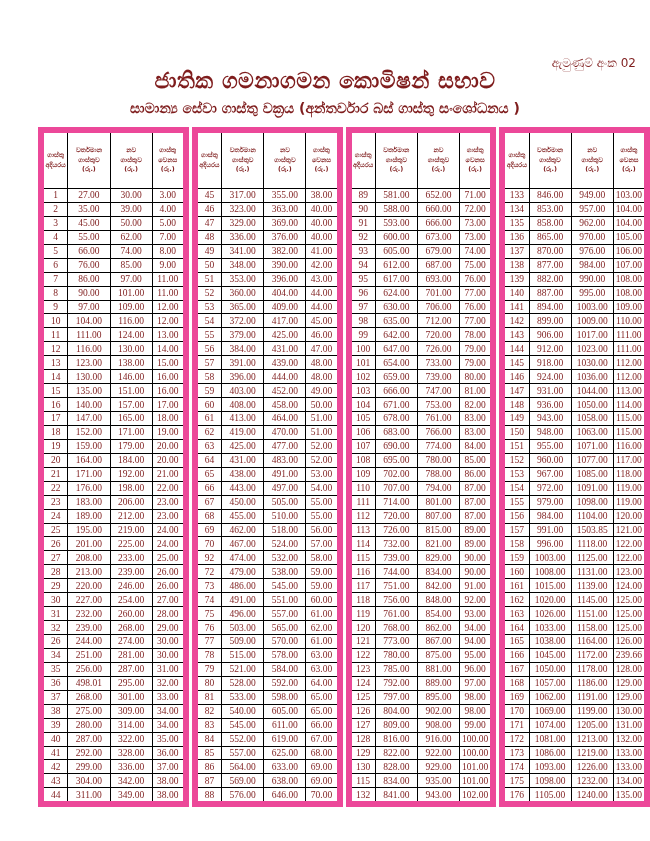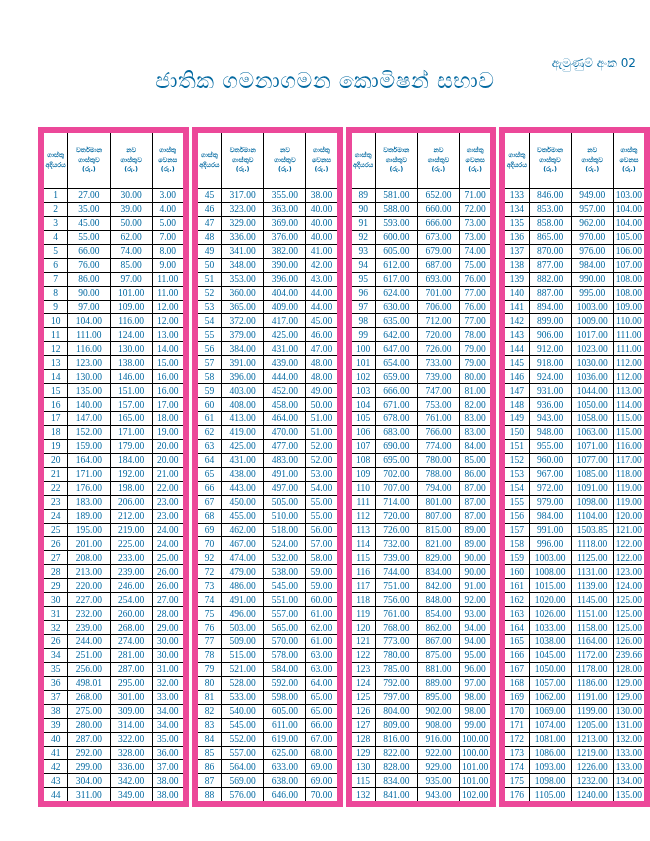--- a/index.html
+++ b/index.html
@@ -6,38 +6,38 @@
     margin: 0;
     padding: 0;
     background: #ffffff;
   }
   .page {
     position: relative;
     width: 650px;
     height: 841px;
     background: #ffffff;
     font-family: "Liberation Serif", serif;
-    color: #0369a1;
+    color: #7f1d1d;
     overflow: hidden;
   }
   .annex {
     position: absolute;
     top: 56px;
     right: 14px;
     font-size: 12px;
     font-family: "DejaVu Sans", sans-serif;
   }
   .title {
     position: absolute;
     top: 68px;
     left: 0;
     width: 100%;
     text-align: center;
     font-size: 22px;
-    font-weight: 400;
+    font-weight: 700;
     font-family: "DejaVu Sans", sans-serif;
     letter-spacing: 0.5px;
   }
   .subtitle {
     position: absolute;
     top: 100px;
     left: 0;
     width: 100%;
     text-align: center;
     font-size: 14px;
@@ -84,20 +84,21 @@
   col.c-diff    { width: 34px; }
 </style>
 </head>
 <body>
 
 <div class="page">
   <div class="annex">ඇමුණුම් අංක 02</div>
 
   <div class="title">ජාතික ගමනාගමන කොමිෂන් සභාව</div>
 
+  <div class="subtitle">සාමාන්‍ය සේවා ගාස්තු වක්‍රය (අන්තර්වාර බස් ගාස්තු සංශෝධනය )</div>
 
   <div class="table-area">
       <table class="fare-table">
         <colgroup>
           <col class="c-stage">
           <col class="c-current">
           <col class="c-new">
           <col class="c-diff">
         </colgroup>
         <thead>

